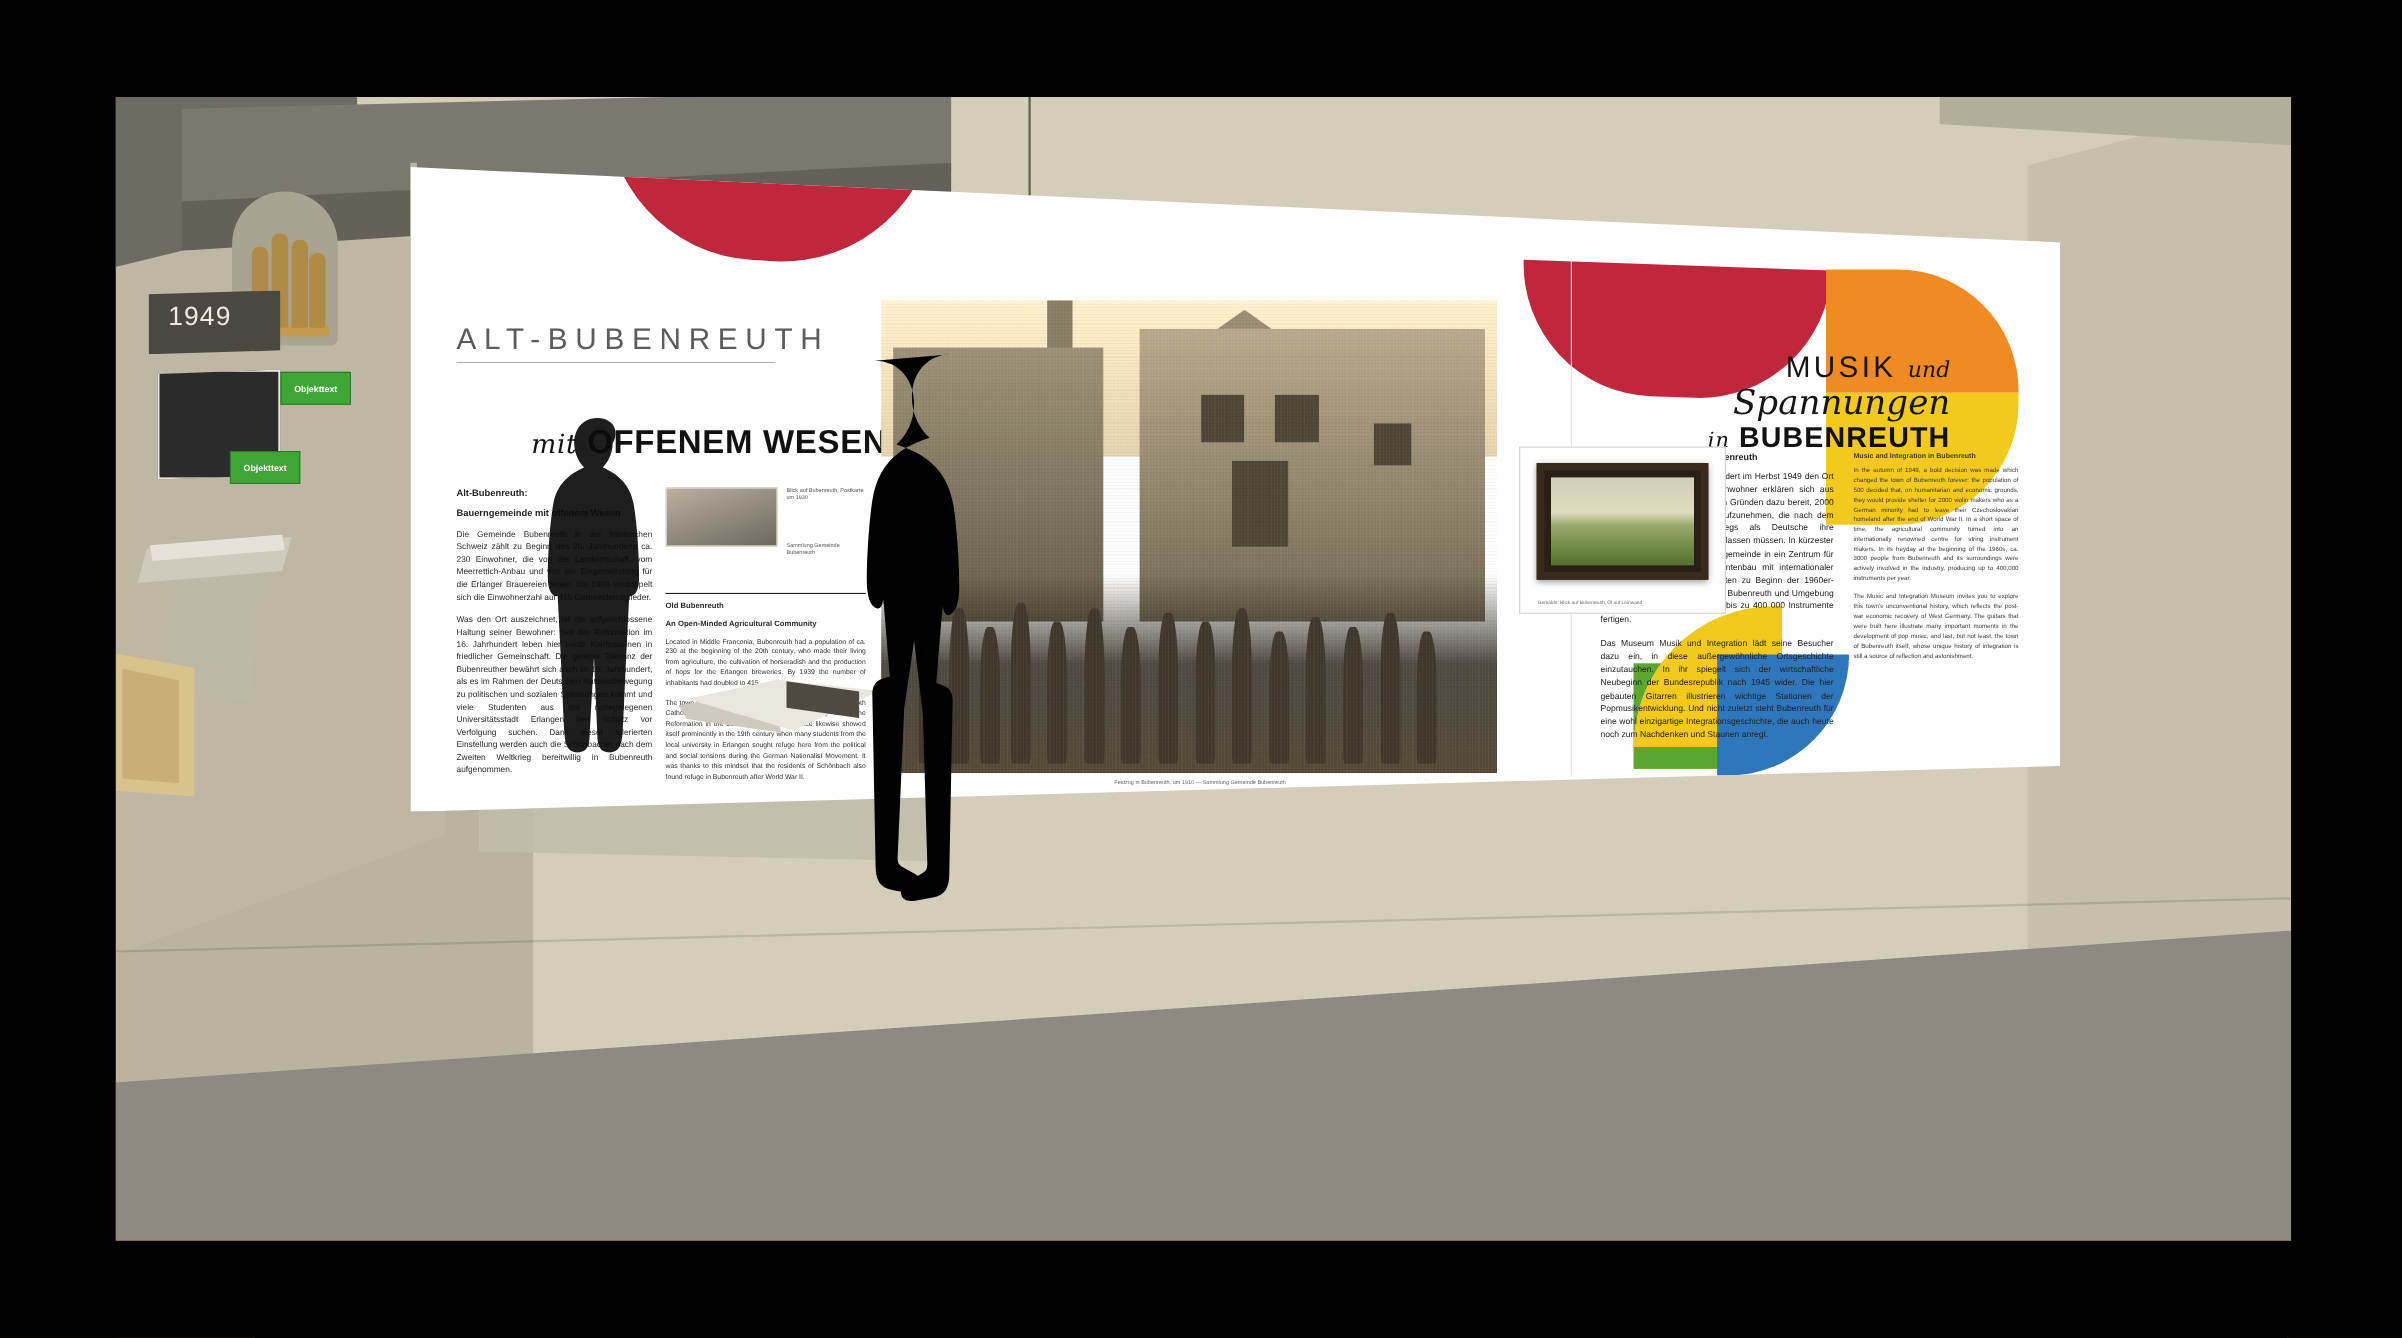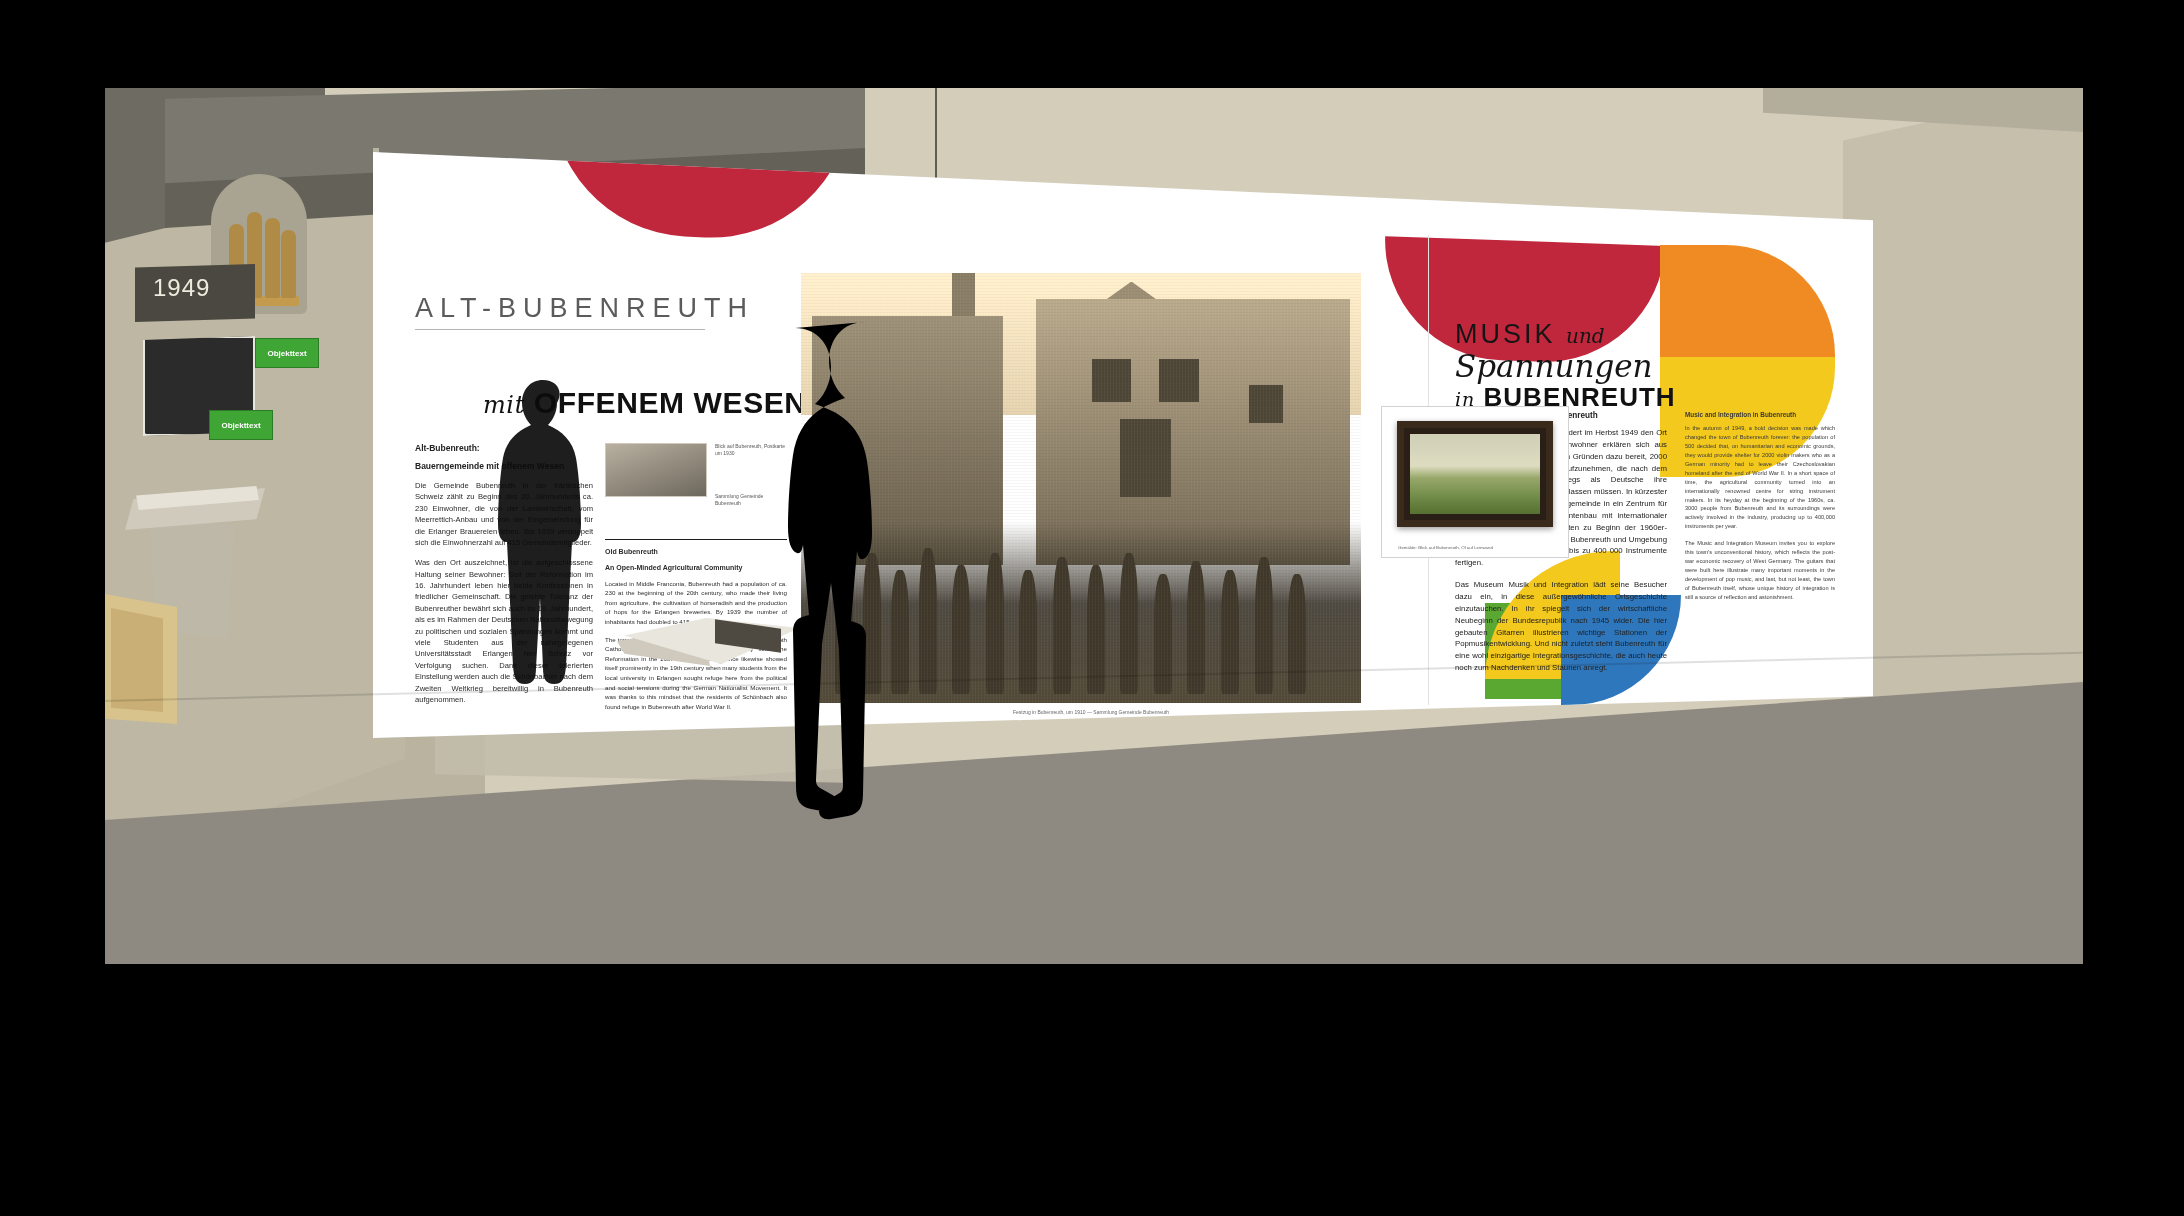--- a/index.html
+++ b/index.html
@@ -18,21 +18,21 @@
     width: 2184px;
     height: 1216px;
     background: #000000;
   }
   
   .room {
     position: absolute;
     left: 105px;
     top: 88px;
     width: 1978px;
-    height: 876px;
+    height: 1040px;
     background: #7f1d1d;
     overflow: hidden;
   }
   .wall-back {
     position: absolute;
     left: 0; top: 0;
     width: 100%; height: 100%;
     background: #d3cdba;
   }
   
@@ -390,24 +390,24 @@
     position: absolute;
     left: 16px; bottom: 6px;
     width: 130px;
     font-size: 4.4px;
     line-height: 1.4;
     color: #666;
   }
   
   .hdr2 {
     position: absolute;
-    left: 1082px;
+    left: 1130px;
     top: 176px;
     width: 270px;
-    text-align: left;
+    text-align: right;
   }
   .hdr2 .l1 {
     font-size: 27px;
     letter-spacing: 3px;
     color: #151515;
   }
   .hdr2 .l1 .und {
     font-family: "DejaVu Serif", serif;
     font-style: italic;
     font-size: 20px;

